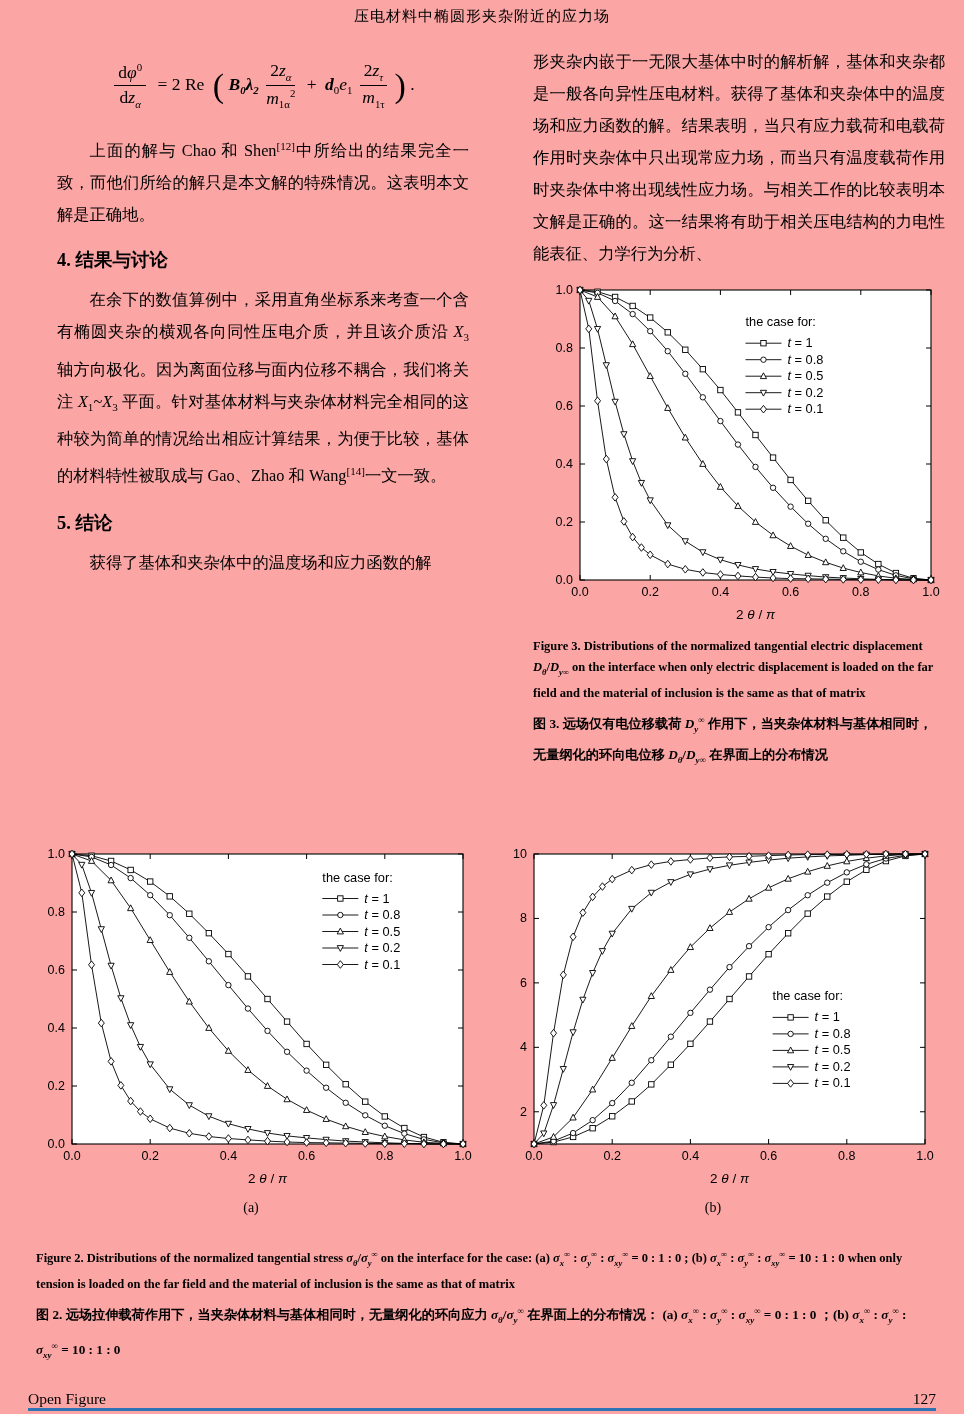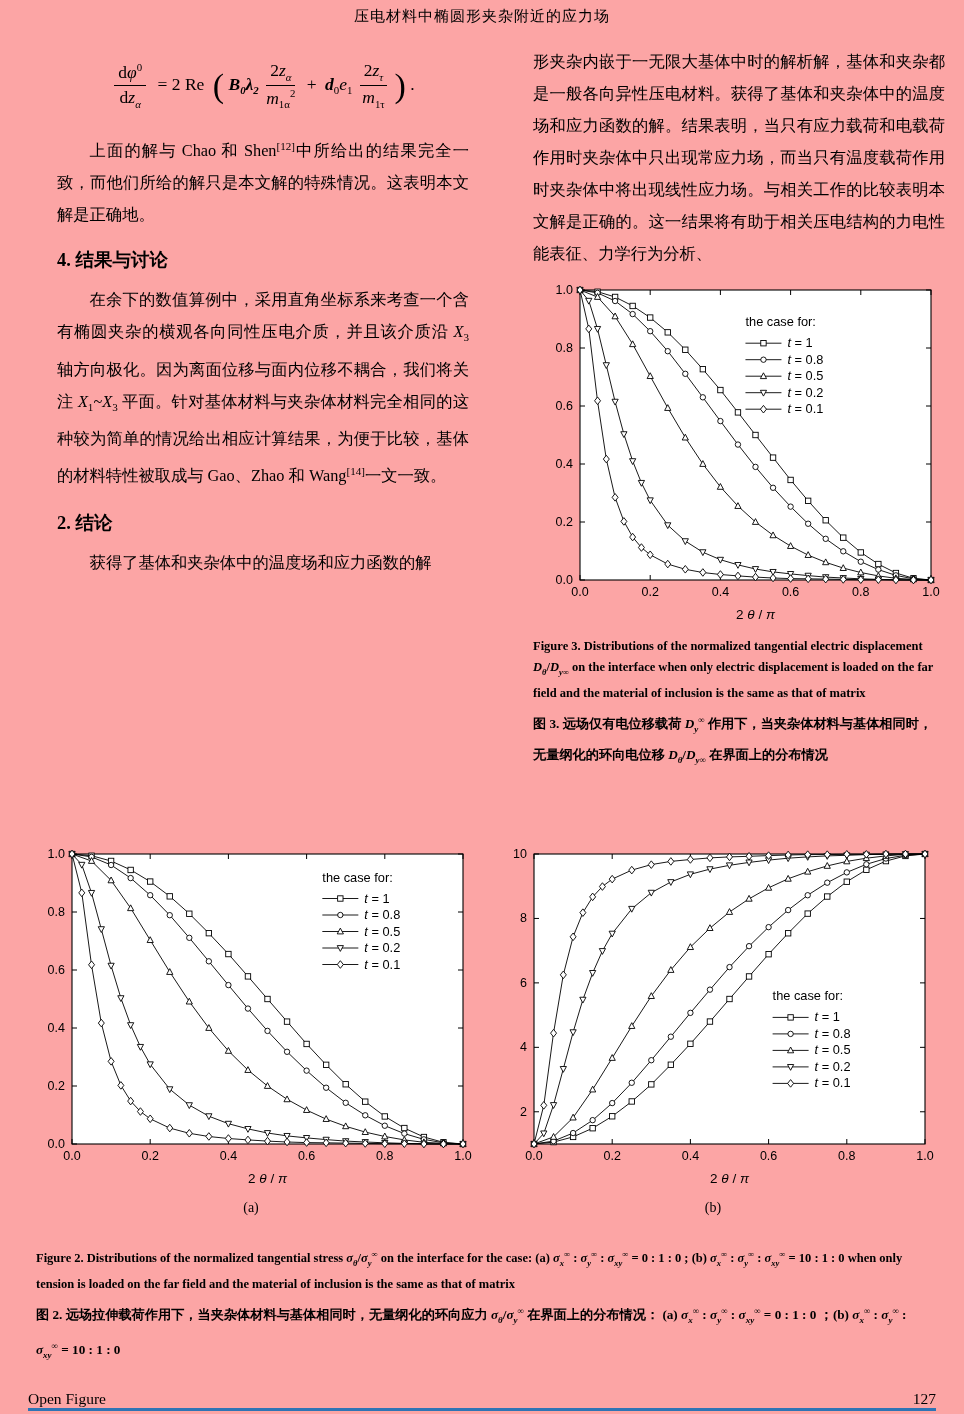--- a/index.html
+++ b/index.html
@@ -63,21 +63,21 @@
       <span class="bigp">)</span>
       <span>.</span>
     </div>
 
     <p class="para indent"><span>上面的解与 Chao 和 Shen</span><span class="sp">[12]</span><span>中所给出的结果完全一致，而他们所给的解只是本文解的特殊情况。这表明本文解是正确地。</span></p>
 
     <h2 class="sec-h">4. 结果与讨论</h2>
 
     <p class="para indent"><span>在余下的数值算例中，采用直角坐标系来考查一个含有椭圆夹杂的横观各向同性压电介质，并且该介质沿 </span><span class="it">X</span><span class="sb">3</span><span> 轴方向极化。因为离面位移与面内位移不耦合，我们将关注 </span><span class="it">X</span><span class="sb">1</span><span>~</span><span class="it">X</span><span class="sb">3</span><span> 平面。针对基体材料与夹杂体材料完全相同的这种较为简单的情况给出相应计算结果，为便于比较，基体的材料特性被取成与 Gao、Zhao 和 Wang</span><span class="sp">[14]</span><span>一文一致。</span></p>
 
-    <h2 class="sec-h2">2. 结论</h2>
+    <h2 class="sec-h2">5. 结论</h2>
 
     <p class="para indent"><span>获得了基体和夹杂体中的温度场和应力函数的解</span></p>
   </div>
 
   <div class="col col-right">
     <p class="para"><span>形夹杂内嵌于一无限大基体中时的解析解，基体和夹杂都是一般各向异性压电材料。获得了基体和夹杂体中的温度场和应力函数的解。结果表明，当只有应力载荷和电载荷作用时夹杂体中只出现常应力场，而当只有温度载荷作用时夹杂体中将出现线性应力场。与相关工作的比较表明本文解是正确的。这一结果将有助于相关压电结构的力电性能表征、力学行为分析、</span></p>
 
     <div class="chart"><svg width="406" height="342">
           <rect x="44" y="8" width="351" height="290" fill="#fff" stroke="#000" stroke-width="1.1"></rect>
           <line x1="44" y1="298" x2="44" y2="293" stroke="#000" stroke-width="1"></line>

